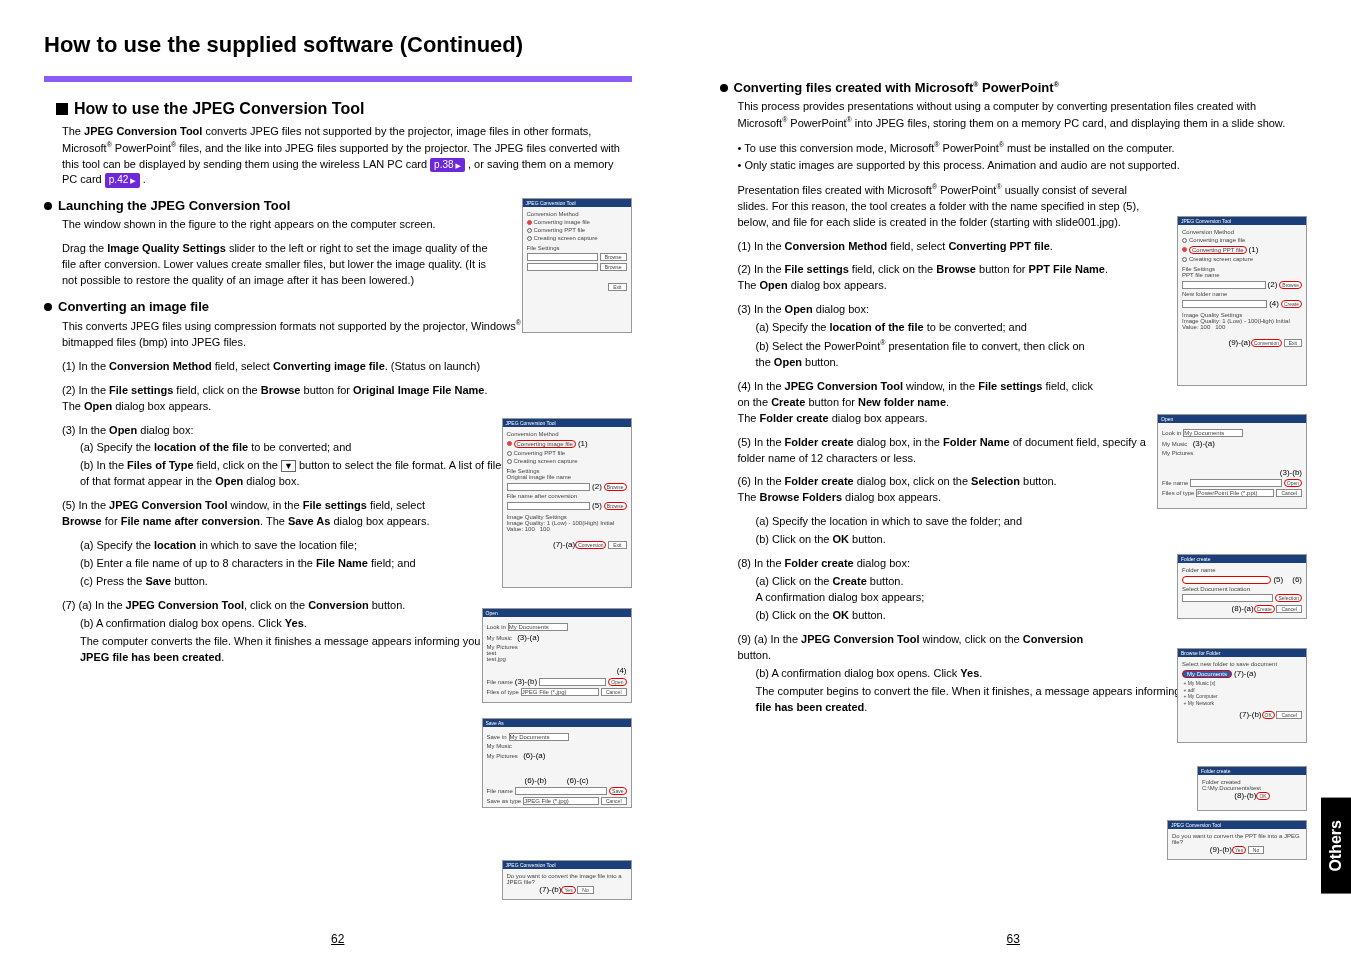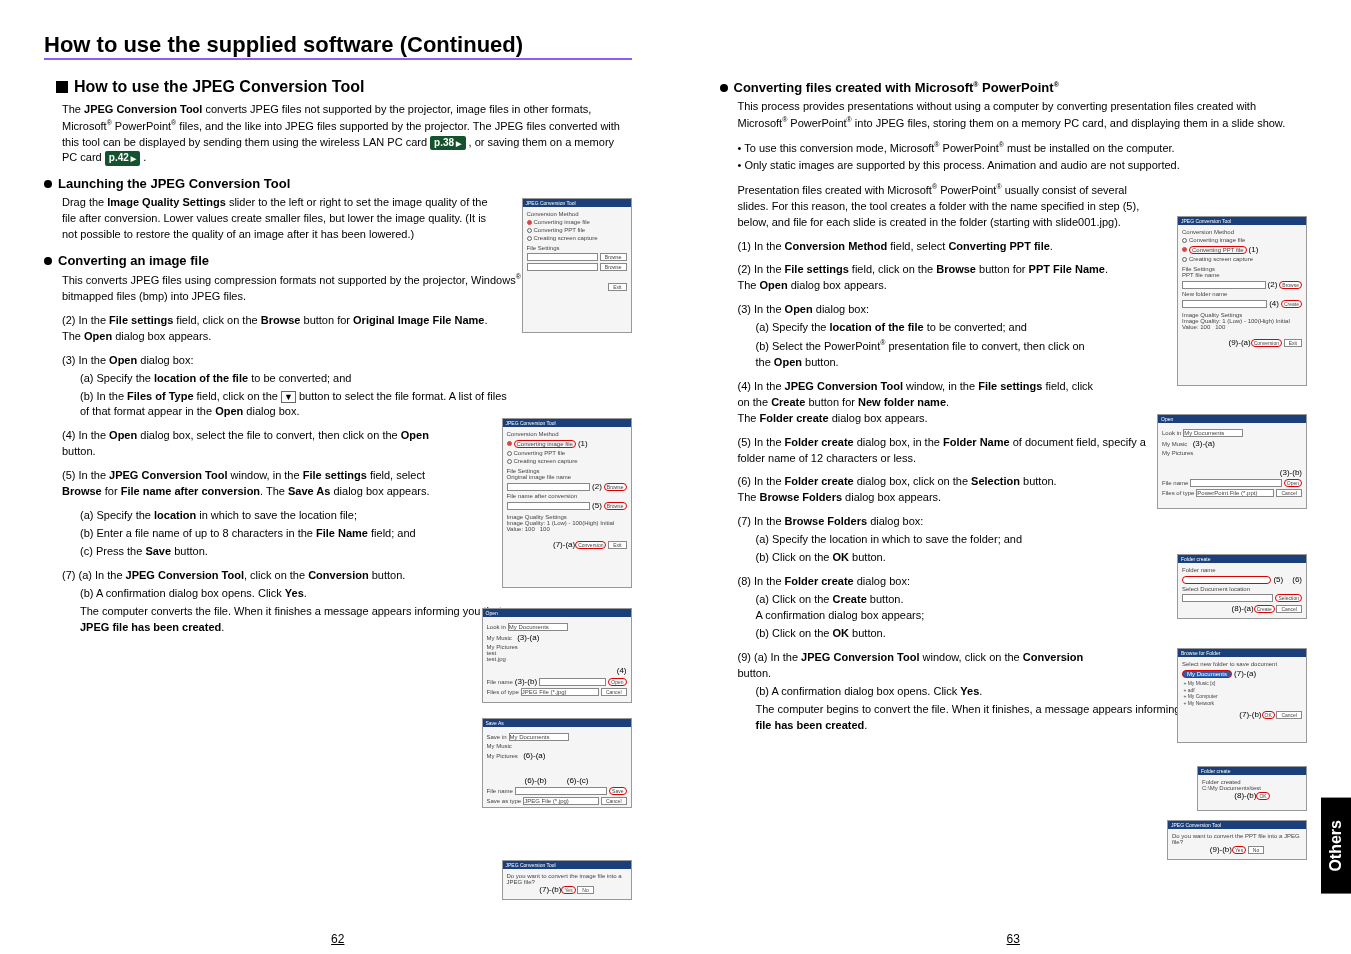--- a/index.html
+++ b/index.html
@@ -15,22 +15,22 @@
   width: 50%;
   padding: 32px 44px 10px 44px;
   position: relative;
 }
 .page-right {
   border-left: none;
 }
 .page-title {
   font-size: 22px;
   font-weight: bold;
-  border-bottom: 2px solid #8b5cf6;
-  padding-bottom: 0;
+  border-bottom: 6px solid #8b5cf6;
+  padding-bottom: 18px;
   margin-bottom: 18px;
 }
 .section-header {
   font-size: 16px;
   font-weight: bold;
   margin: 8px 0 6px 0;
   display: flex;
   align-items: center;
   padding-left: 12px;
 }
@@ -59,26 +59,26 @@
 .sub-header .dot {
   width: 8px;
   height: 8px;
   border-radius: 50%;
   background: #000;
   margin-right: 6px;
   display: inline-block;
 }
 .link-badge {
   display: inline-block;
-  background: #14532d;
+  background: #6d28d9;
   color: #fff;
   font-size: 10px;
   padding: 0 4px;
   border-radius: 2px;
-  font-weight: bold;
+  font-weight: normal;
 }
 .link-badge::after {
   content: "▶";
   font-size: 7px;
   margin-left: 2px;
 }
 .sup { font-size: 7px; vertical-align: super; }
 .page-num {
   position: absolute;
   bottom: 8px;
@@ -168,47 +168,48 @@
   </div>
 
   <div class="body-text indent1">
     <span>The </span><b>JPEG Conversion Tool</b><span> converts JPEG files not supported by the projector, image files in other formats, Microsoft</span><span class="sup">®</span><span> PowerPoint</span><span class="sup">®</span><span> files, and the like into JPEG files supported by the projector. The JPEG files converted with this tool can be displayed by sending them using the wireless LAN PC card </span><span class="link-badge">p.38</span><span> , or saving them on a memory PC card </span><span class="link-badge">p.42</span><span> .</span>
   </div>
 
   <div class="sub-header indent1">
     <span class="dot"></span>
     <span>Launching the JPEG Conversion Tool</span>
   </div>
+  <div class="body-text indent1 left-col">The window shown in the figure to the right appears on the computer screen.</div>
   <div class="body-text indent1 left-col">
     <span>Drag the </span><b>Image Quality Settings</b><span> slider to the left or right to set the image quality of the file after conversion. Lower values create smaller files, but lower the image quality. (It is not possible to restore the quality of an image after it has been lowered.)</span>
   </div>
 
   <div class="sub-header indent1">
     <span class="dot"></span>
     <span>Converting an image file</span>
   </div>
   <div class="body-text indent1">
     <span>This converts JPEG files using compression formats not supported by the projector, Windows</span><span class="sup">®</span><span> metafiles (wmf), and bitmapped files (bmp) into JPEG files.</span>
   </div>
 
   <div class="body-text indent1 left-col">
+    <span>(1) In the </span><b>Conversion Method</b><span> field, select </span><b>Converting image file</b><span>. (Status on launch)</span>
+  </div>
+  <div class="body-text indent1 left-col">
     <span>(2) In the </span><b>File settings</b><span> field, click on the </span><b>Browse</b><span> button for </span><b>Original Image File Name</b><span>.</span><br>
     <span>The </span><b>Open</b><span> dialog box appears.</span>
   </div>
   <div class="body-text indent1 left-col" style="margin-bottom:2px;">
     <span>(3) In the </span><b>Open</b><span> dialog box:</span>
   </div>
   <div class="body-text indent2 left-col" style="margin-bottom:2px;">
     <span>(a) Specify the </span><b>location of the file</b><span> to be converted; and</span>
   </div>
   <div class="body-text indent2 left-col">
     <span>(b) In the </span><b>Files of  Type</b><span> field, click on the </span><span style="border:1px solid #666;padding:0 2px;font-size:9px;">▼</span><span> button to select the file format. A list of files of that format appear in the </span><b>Open</b><span> dialog box.</span>
-  </div>
-  <div class="body-text indent1 left-col" style="width:380px;">
-    <span>(4) In the </span><b>Open</b><span> dialog box, select the file to convert, then click on the </span><b>Open</b><span> button.</span>
   </div>
   <div class="body-text indent1 left-col" style="width:380px;">
     <span>(5) In the </span><b>JPEG Conversion Tool</b><span> window, in the </span><b>File settings</b><span> field, select </span><b>Browse</b><span> for </span><b>File name after conversion</b><span>. The </span><b>Save As</b><span> dialog box appears.</span>
   </div>
   <div class="body-text indent2 left-col" style="margin-bottom:2px;width:360px;">
     <span>(a) Specify the </span><b>location</b><span> in which to save the location file;</span>
   </div>
   <div class="body-text indent2 left-col" style="margin-bottom:2px;width:360px;">
     <span>(b) Enter a file name of up to 8 characters in the </span><b>File Name</b><span> field; and</span>
   </div>
@@ -350,23 +351,20 @@
     <span>(4) In the </span><b>JPEG Conversion Tool</b><span> window, in the </span><b>File settings</b><span> field, click on the </span><b>Create</b><span> button for </span><b>New folder name</b><span>.</span><br>
     <span>The </span><b>Folder create</b><span> dialog box appears.</span>
   </div>
   <div class="body-text indent1 right-col">
     <span>(5) In the </span><b>Folder create</b><span> dialog box, in the </span><b>Folder Name</b><span> of document field, specify a folder name of 12 characters or less.</span>
   </div>
   <div class="body-text indent1 right-col">
     <span>(6) In the </span><b>Folder create</b><span> dialog box, click on the </span><b>Selection</b><span> button.</span><br>
     <span>The </span><b>Browse Folders</b><span> dialog box appears.</span>
   </div>
-  <div class="body-text indent1 right-col" style="margin-bottom:2px;">
-    <span>(7) In the </span><b>Browse Folders</b><span> dialog box:</span>
-  </div>
   <div class="body-text indent2 right-col" style="margin-bottom:2px;">(a) Specify the location in which to save the folder; and</div>
   <div class="body-text indent2 right-col">
     <span>(b) Click on the </span><b>OK</b><span> button.</span>
   </div>
   <div class="body-text indent1 right-col" style="margin-bottom:2px;">
     <span>(8) In the </span><b>Folder create</b><span> dialog box:</span>
   </div>
   <div class="body-text indent2 right-col" style="margin-bottom:2px;">
     <span>(a) Click on the </span><b>Create</b><span> button.</span><br>
     <span>A confirmation dialog box appears;</span>

